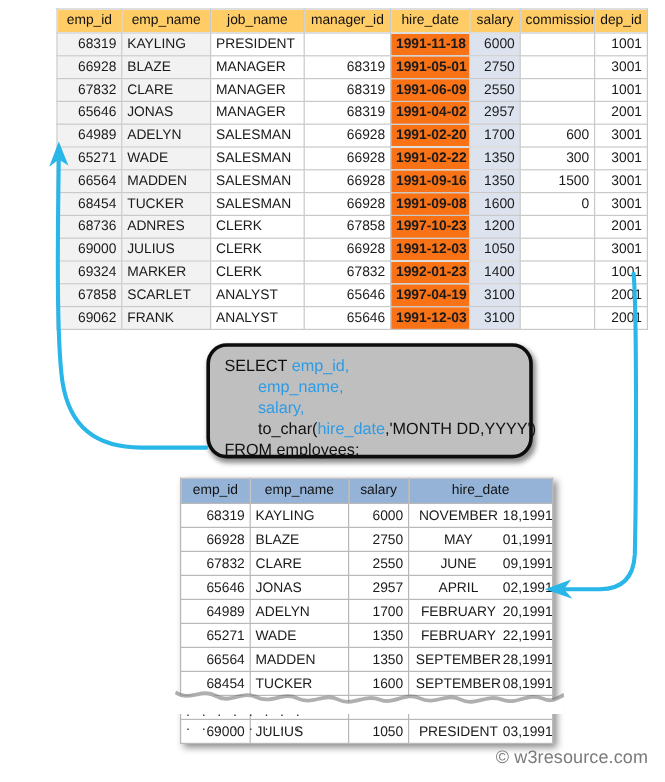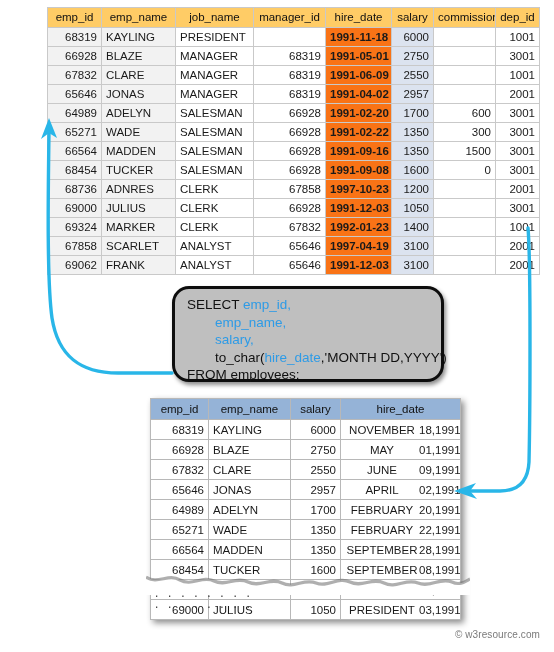--- a/index.html
+++ b/index.html
@@ -138,21 +138,21 @@
     left: 0; top: 0;
     width: 554px; height: 652px;
     pointer-events: none;
   }
 
   
   #watermark {
     position: absolute;
     right: 14px;
     bottom: 12px;
-    font-size: 10px;
+    font-size: 15px;
     color: #7a7a7a;
     letter-spacing: 0.1px;
   }
 </style>
 </head>
 <body>
 
 <div id="source-table-wrap">
   <table class="grid" id="source-table">
     <colgroup>

